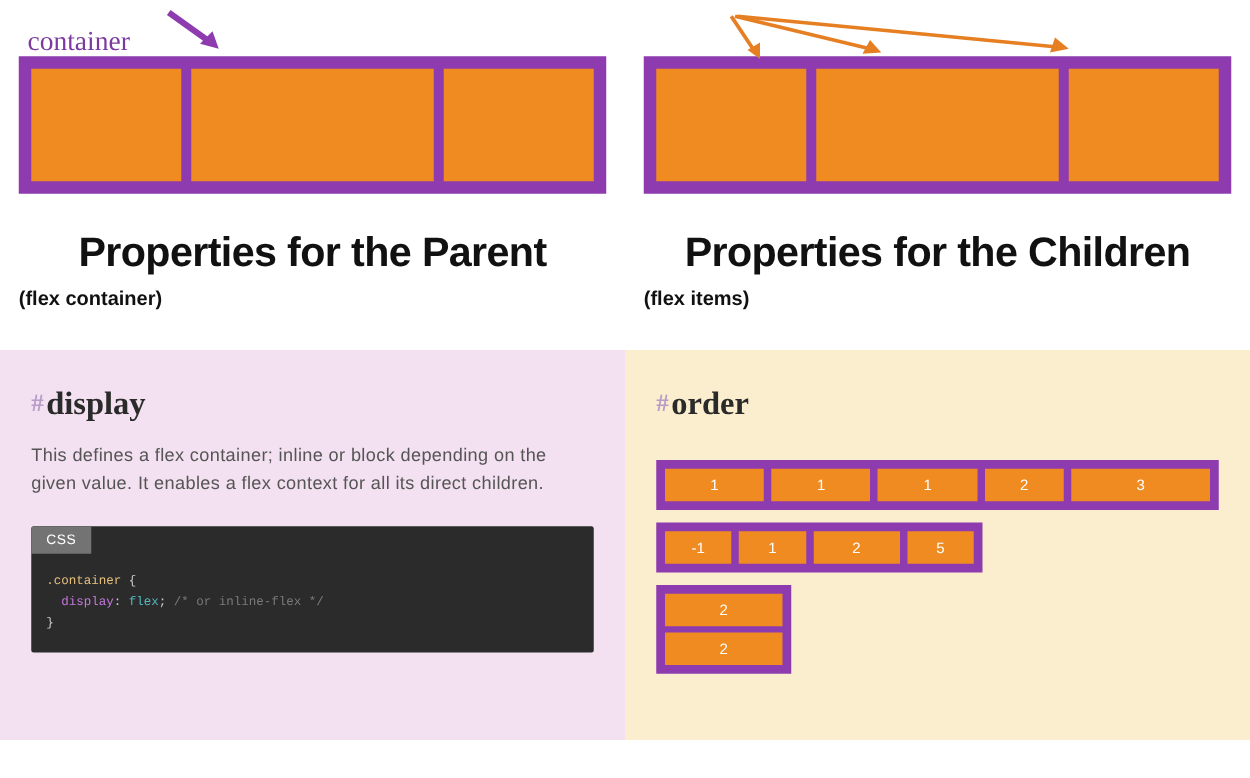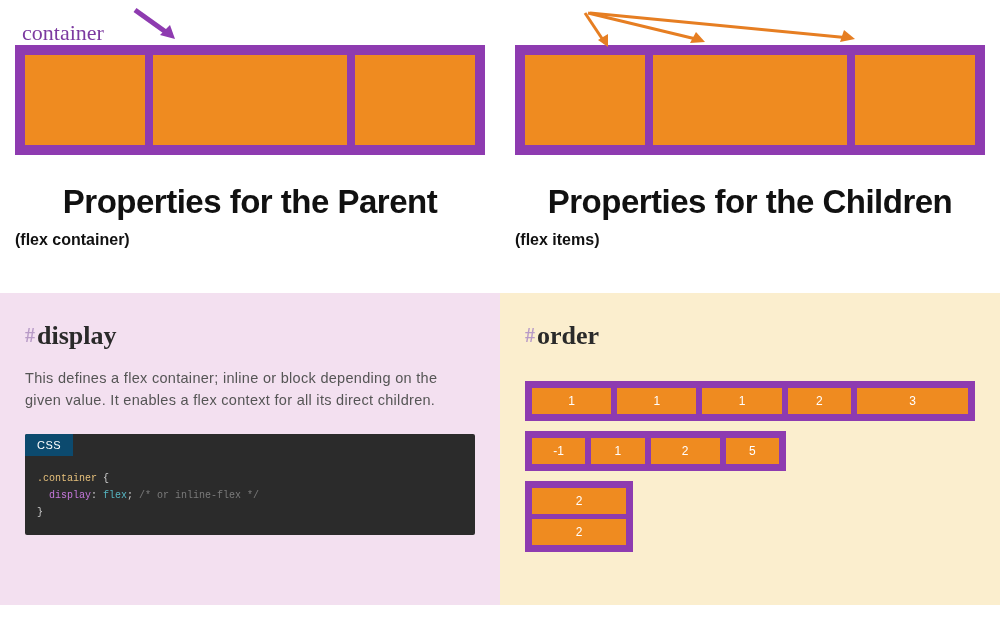--- a/index.html
+++ b/index.html
@@ -8,29 +8,29 @@
   .top-col { width: 50%; padding: 5px 15px 0 15px; position: relative; }
   .label { font-family: Georgia, serif; font-size: 22px; position: absolute; }
   .label.container { color: #7c3aa0; left: 22px; top: 20px; }
   .arrow { position: absolute; }
   .flex-demo { background: #8e3bb0; display: flex; gap: 8px; padding: 10px 10px 10px 10px; margin-top: 40px; height: 110px; }
   .flex-demo .box { background: #ef8b20; flex: 1; }
   .flex-demo .box.small { flex: 0.8; }
   .flex-demo .box.big { flex: 1.3; }
   .heading { font-family: 'Arial Black', Arial, sans-serif; font-weight: 900; text-align: center; font-size: 33px; margin-top: 28px; letter-spacing: -0.5px; color: #111; }
   .subheading { font-family: 'Arial Black', Arial, sans-serif; font-weight: 900; text-align: left; font-size: 16px; margin-top: 10px; color: #111; }
-  .bottom { display: flex; height: 312px; margin-top: 13px; }
+  .bottom { display: flex; height: 312px; }
   .bottom-col { width: 50%; padding: 28px 25px 0 25px; }
   .bottom-col.left { background: #f3e0f0; }
   .bottom-col.right { background: #fbeece; }
   .prop-title { font-family: Georgia, serif; font-size: 26px; font-weight: 600; color: #2a2a2a; margin-bottom: 16px; }
   .hash { color: #b89bc7; font-size: 20px; vertical-align: 2px; margin-right: 2px; }
   .desc { font-family: Verdana, Arial, sans-serif; font-size: 14.5px; color: #555; line-height: 1.55; margin-bottom: 22px; max-width: 420px; letter-spacing: 0.3px; }
   .code-box { background: #2b2b2b; border-radius: 2px; overflow: hidden; }
-  .code-tab { background: #0c4a6e; color: #fff; font-family: Verdana, sans-serif; font-size: 11px; padding: 5px 12px; display: inline-block; letter-spacing: 0.5px; }
+  .code-tab { background: #737373; color: #fff; font-family: Verdana, sans-serif; font-size: 11px; padding: 5px 12px; display: inline-block; letter-spacing: 0.5px; }
   .code-body { padding: 14px 12px; font-family: 'Courier New', monospace; font-size: 10px; line-height: 1.7; }
   .code-body .sel { color: #e6c07b; }
   .code-body .brace { color: #ccc; }
   .code-body .prop { color: #c678dd; }
   .code-body .val { color: #56b6c2; }
   .code-body .comment { color: #7a7a7a; }
   .order-demo { background: #8e3bb0; display: flex; gap: 6px; padding: 7px; margin-bottom: 10px; align-items: flex-start; }
   .order-demo .cell { background: #ef8b20; color: #fff; font-family: Verdana, sans-serif; font-size: 12px; text-align: center; padding: 6px 0; }
   .order-demo.r1 .cell { flex: 1; }
   .order-demo.r1 .cell:nth-child(4) { flex: 0.8; }

